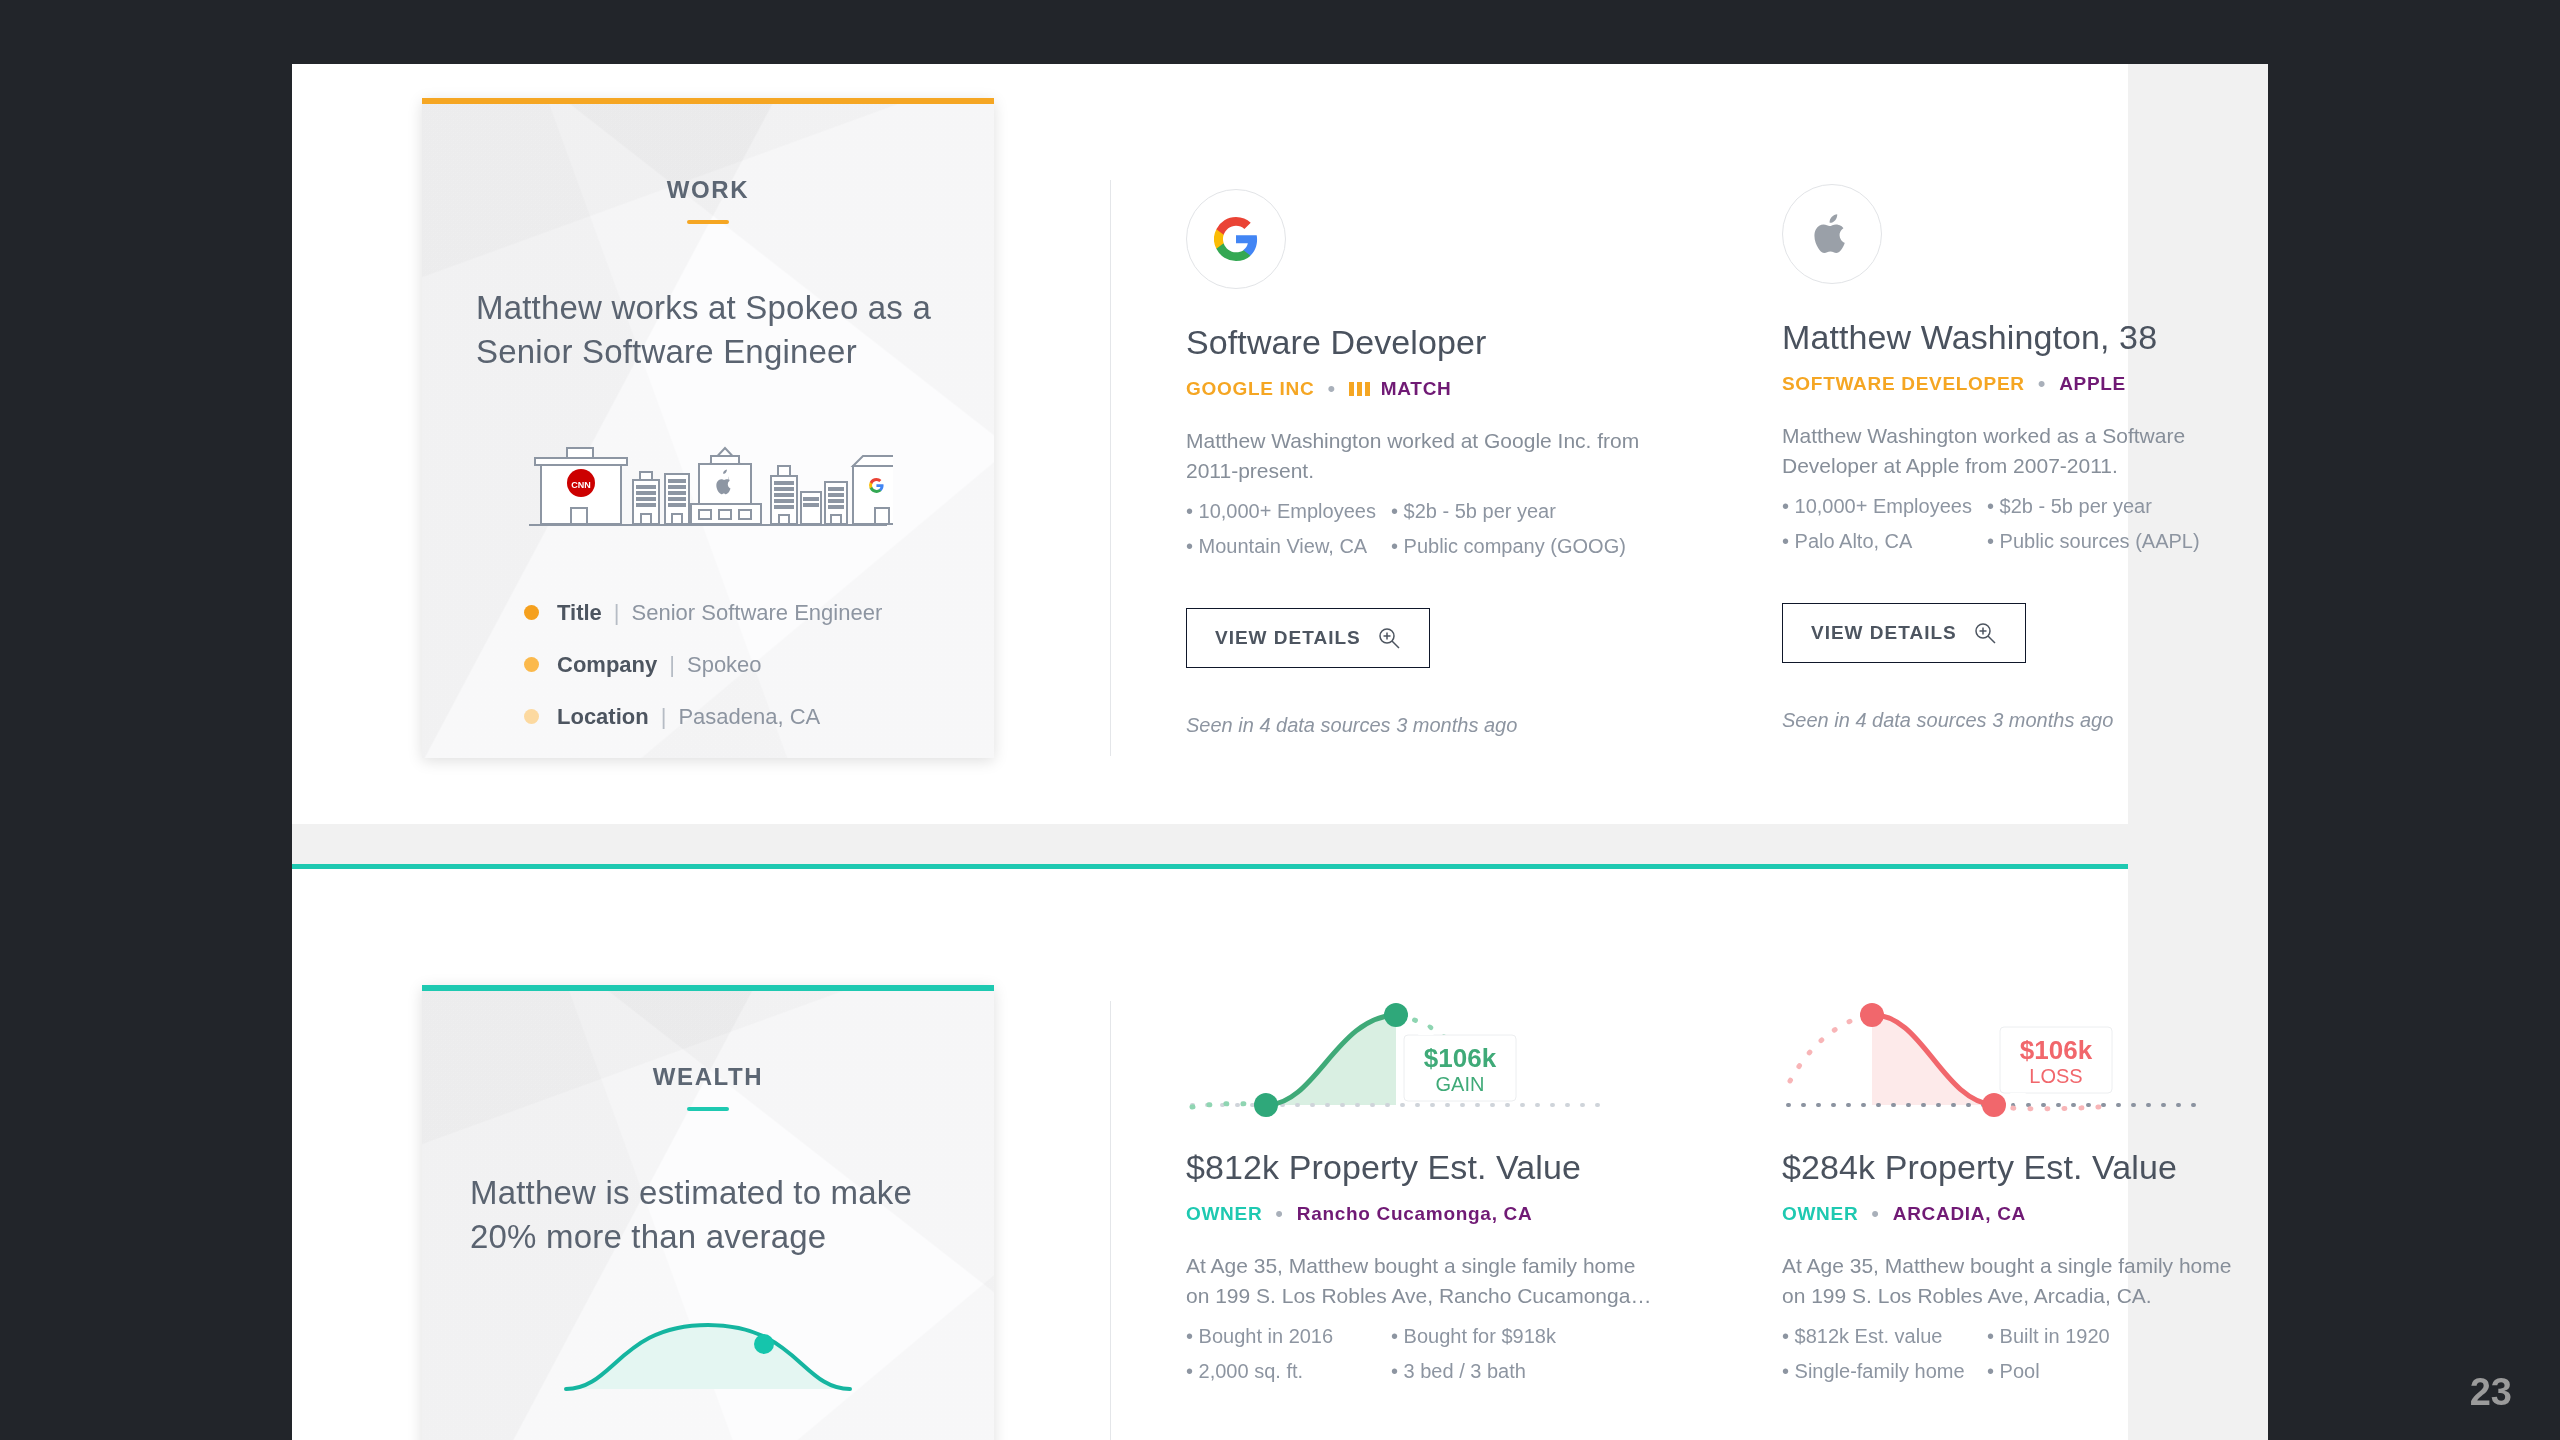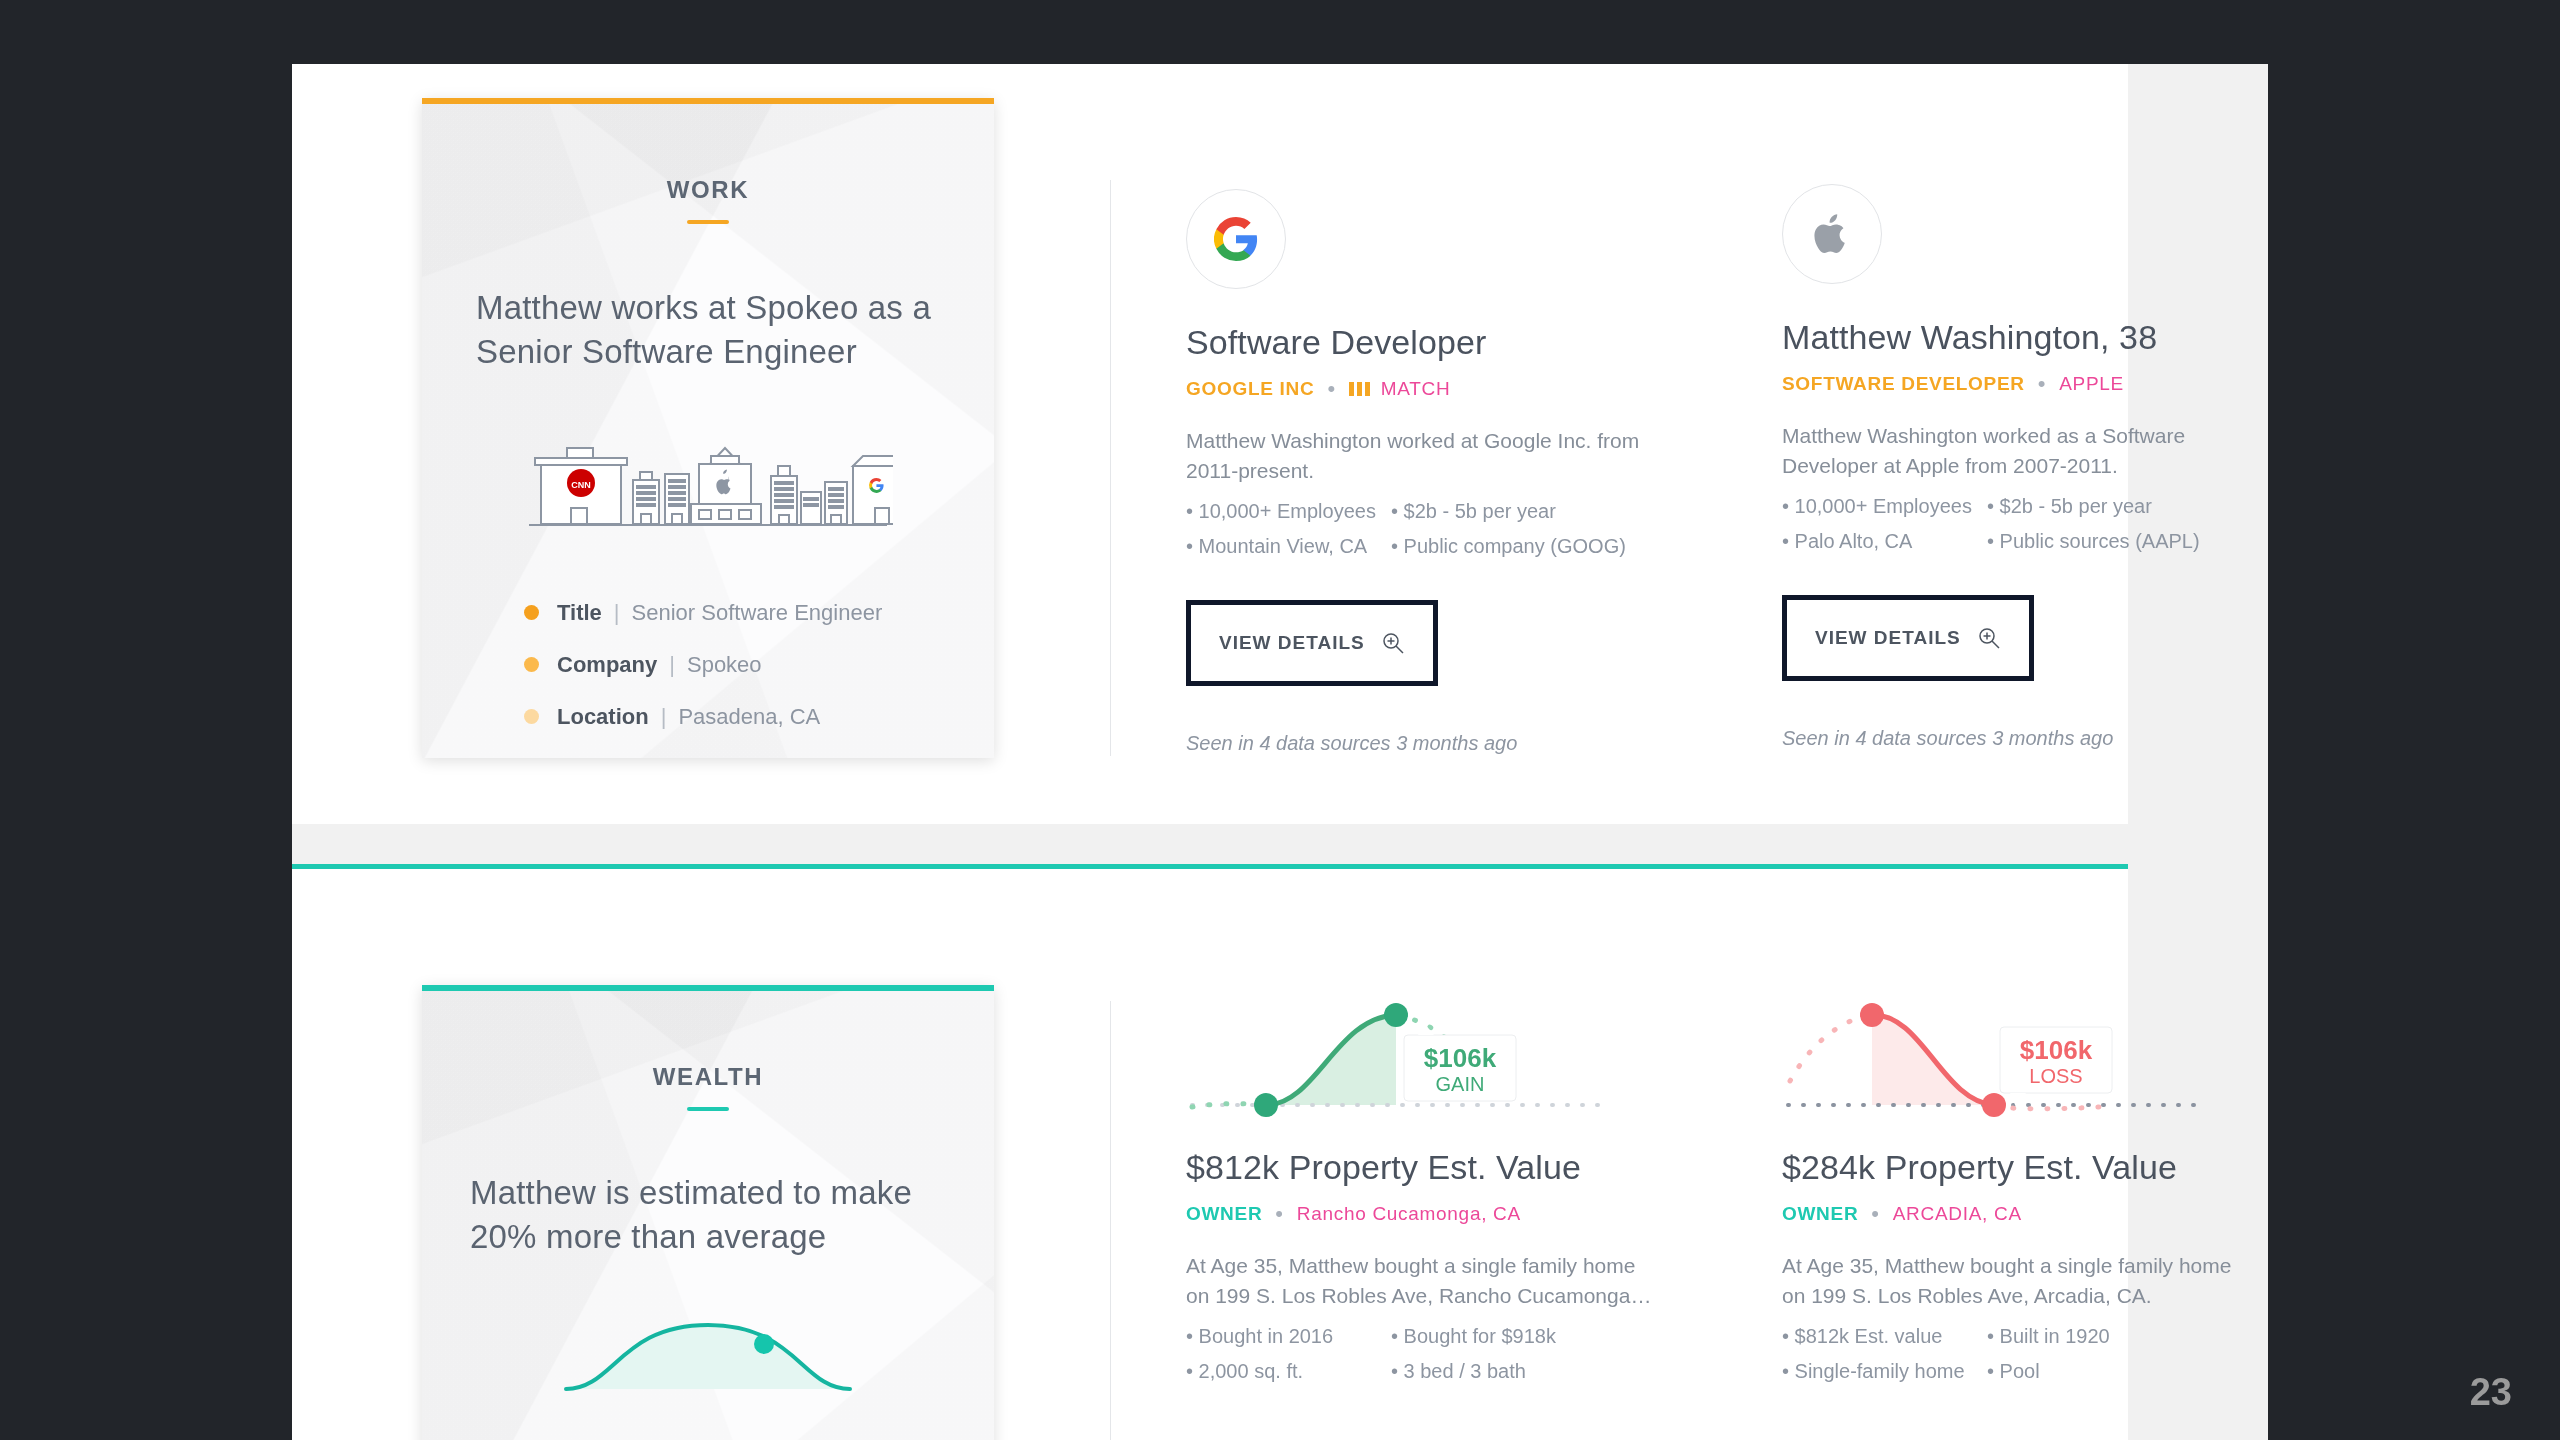--- a/index.html
+++ b/index.html
@@ -89,33 +89,33 @@
     border: 1px solid #e2e4e7; background: #fff;
     display: flex; align-items: center; justify-content: center;
   }
   .res-title {
     font-size: 34px; color: #4a525e; font-weight: 400; letter-spacing: .1px;
     margin-top: 34px;
   }
   .res-meta { margin-top: 16px; font-size: 19px; letter-spacing: .7px; display:flex; align-items:center; }
   .res-meta .org { color: #f5a623; font-weight: bold; }
   .res-meta .bullet { color: #a9b0ba; margin: 0 13px; font-size: 22px; line-height: 0; }
-  .res-meta .match-label { color: #ec4899; font-weight: normal; }
+  .res-meta .match-label { color: #701a75; font-weight: bold; }
   .bars { display: inline-flex; gap: 3px; margin-right: 11px; }
   .bars i { display: block; width: 5px; height: 14px; background: #f5a623; }
   .res-desc {
     margin-top: 26px; font-size: 21px; line-height: 1.42; color: #868e99; max-width: 470px;
   }
   .facts { display: flex; margin-top: 14px; font-size: 20px; color: #8d95a1; }
   .facts .fcol { width: 205px; }
   .facts .fcol div { margin-bottom: 12px; white-space: nowrap; }
 
   .btn-details {
-    margin-top: 30px; display: inline-flex; align-items: center; gap: 16px;
-    padding: 26px 28px; border: 5px solid #0f172a; background: #fff;
+    margin-top: 38px; display: inline-flex; align-items: center; gap: 16px;
+    padding: 17px 28px; border: 1px solid #0f172a; background: #fff;
     font-size: 19px; font-weight: bold; letter-spacing: 1px; color: #4d5560;
     cursor: pointer;
   }
   .seen { margin-top: 46px; font-size: 20px; font-style: italic; color: #8d95a1; }
 
   .pagenum {
     position: absolute; right: 48px; bottom: 26px;
     font-size: 38px; font-weight: bold; color: #9b9b9b;
   }
   svg { display: block; }

